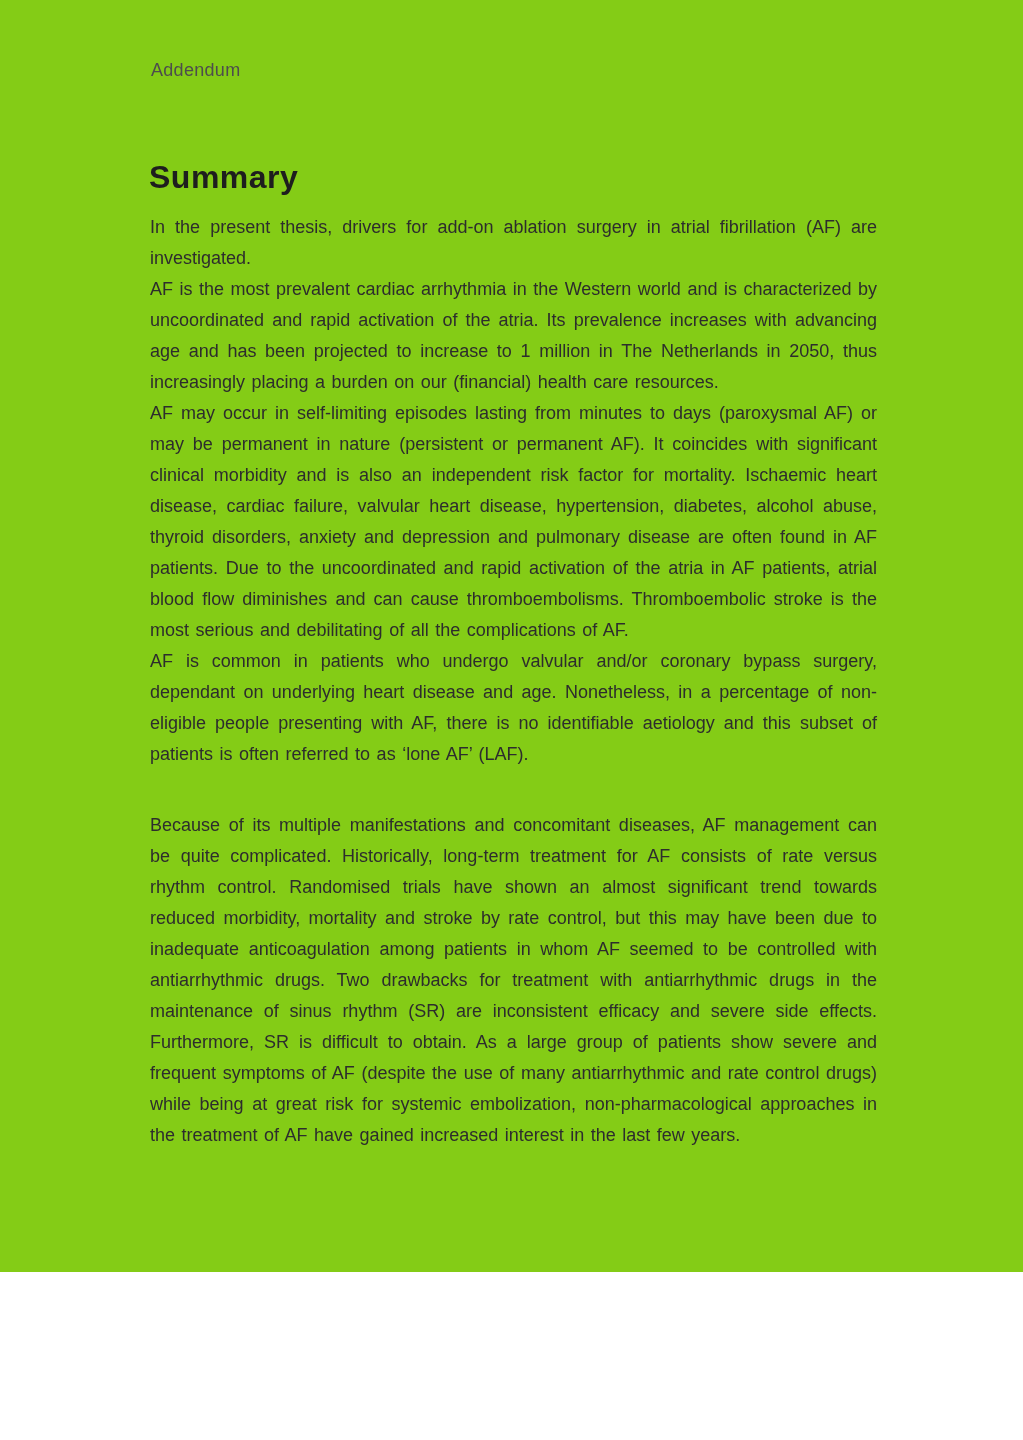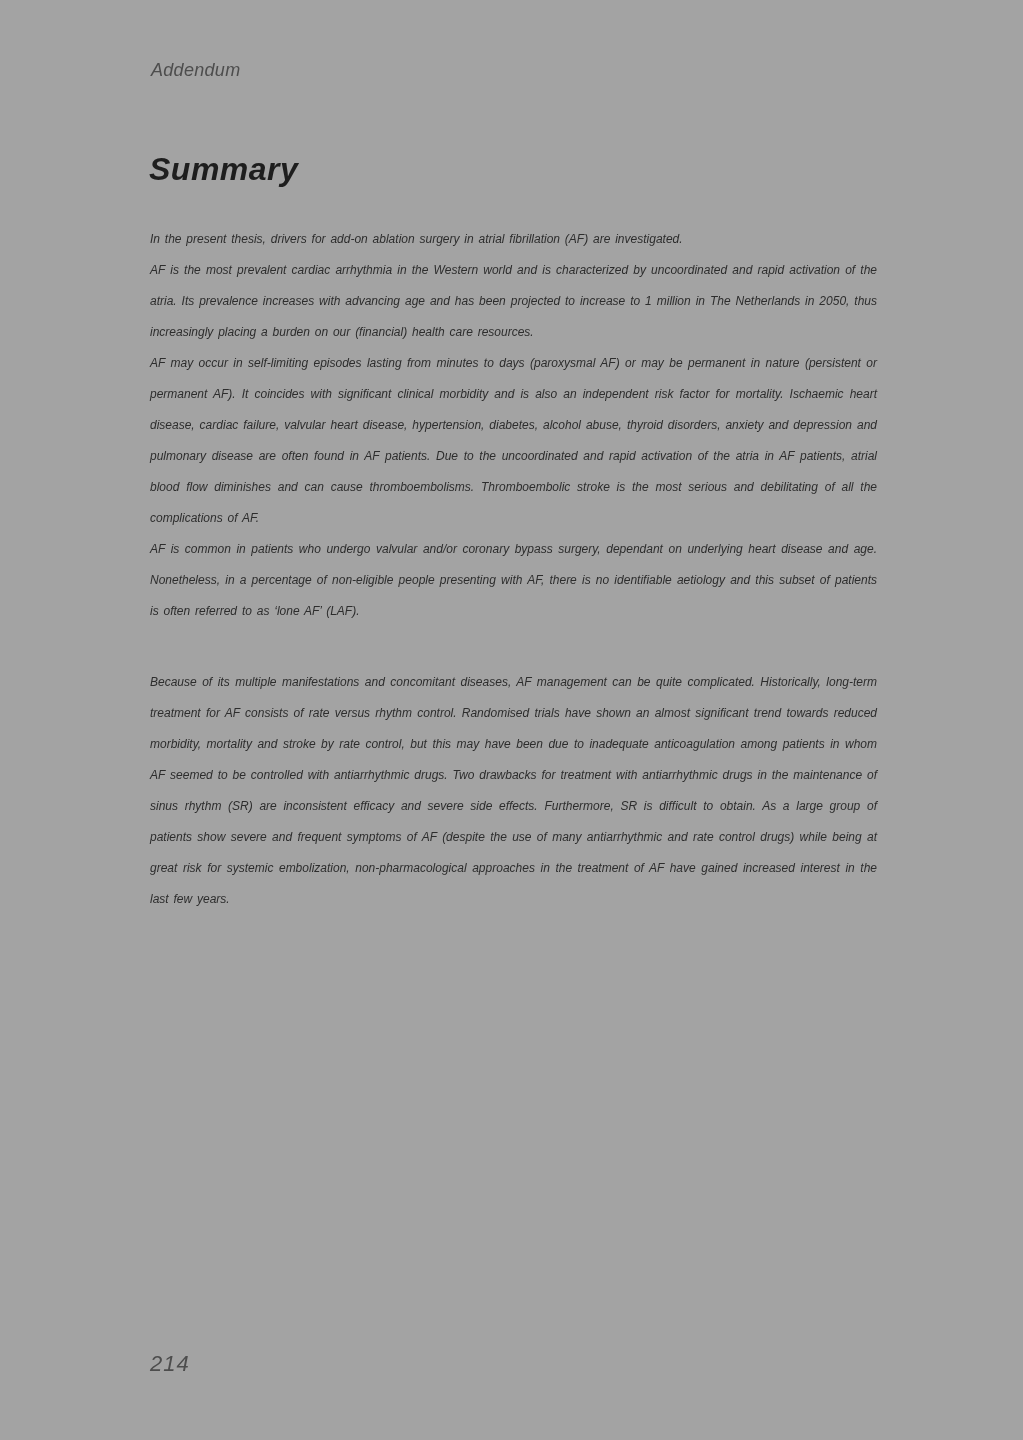--- a/index.html
+++ b/index.html
@@ -3,52 +3,51 @@
 <meta charset="utf-8">
 <style>
   html, body {
     margin: 0;
     padding: 0;
     background: #ffffff;
   }
   .page {
     position: relative;
     width: 1023px;
-    height: 1440px;
-    background: #a3a3a3;
+    height: 1272px;
+    background: #84cc16;
     overflow: hidden;
     font-family: "Liberation Sans", "DejaVu Sans", sans-serif;
-    font-style: italic;
   }
   .running-header {
     position: absolute;
     left: 151px;
     top: 58px;
     font-size: 18px;
     line-height: 24px;
     color: #4d4d4d;
     letter-spacing: 0.3px;
   }
   .page-title {
     position: absolute;
     left: 149px;
-    top: 150px;
+    top: 158px;
     margin: 0;
     font-size: 32px;
     line-height: 38px;
     font-weight: 700;
     color: #1e1e1e;
     letter-spacing: 0.5px;
   }
   .body-text {
     position: absolute;
     left: 150px;
-    top: 224px;
+    top: 212px;
     width: 727px;
-    font-size: 12px;
+    font-size: 18px;
     line-height: 31px;
     color: #2d2d2d;
     text-align: justify;
     word-spacing: 1.5px;
   }
   .body-text .para {
     margin: 0;
   }
   .body-text .para.spaced-before {
     margin-top: 40px;

